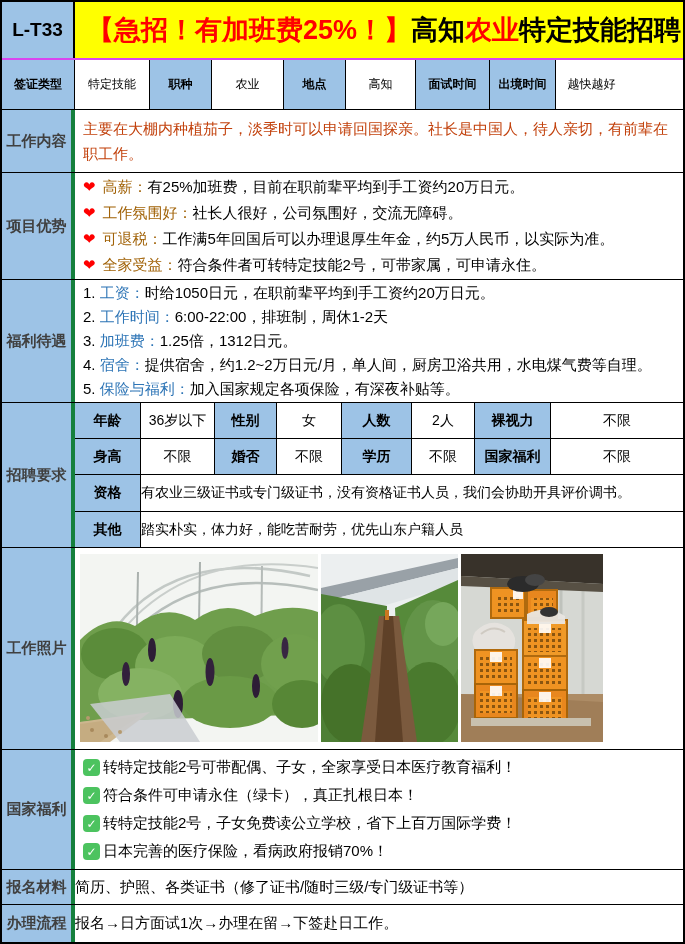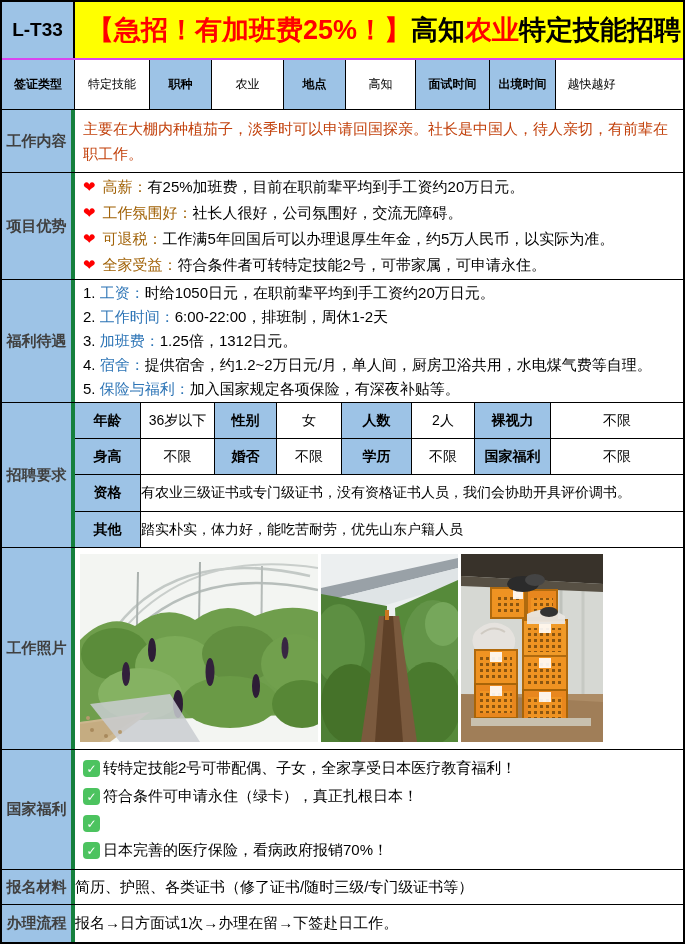--- a/index.html
+++ b/index.html
@@ -258,20 +258,21 @@
       <div class="ben-line">
           <span class="check-box">✓</span>
           <span>转特定技能2号可带配偶、子女，全家享受日本医疗教育福利！</span>
         </div>
       <div class="ben-line">
           <span class="check-box">✓</span>
           <span>符合条件可申请永住（绿卡），真正扎根日本！</span>
         </div>
       <div class="ben-line">
           <span class="check-box">✓</span>
+          <span>转特定技能2号，子女免费读公立学校，省下上百万国际学费！</span>
         </div>
       <div class="ben-line">
           <span class="check-box">✓</span>
           <span>日本完善的医疗保险，看病政府报销70%！</span>
         </div>
     </div>
   </div>
 
   <div class="row" style="height:35px">
     <div class="row-label">报名材料</div>

